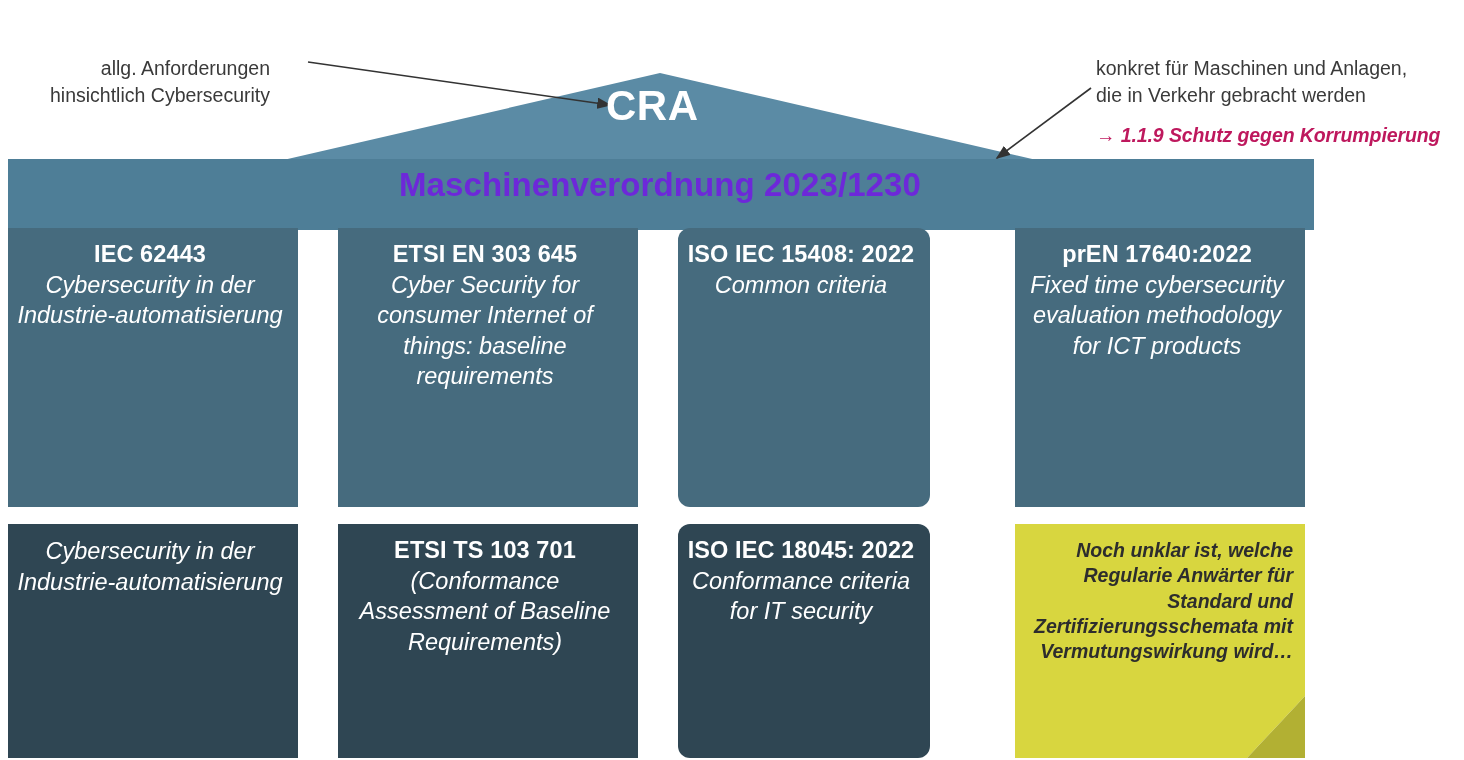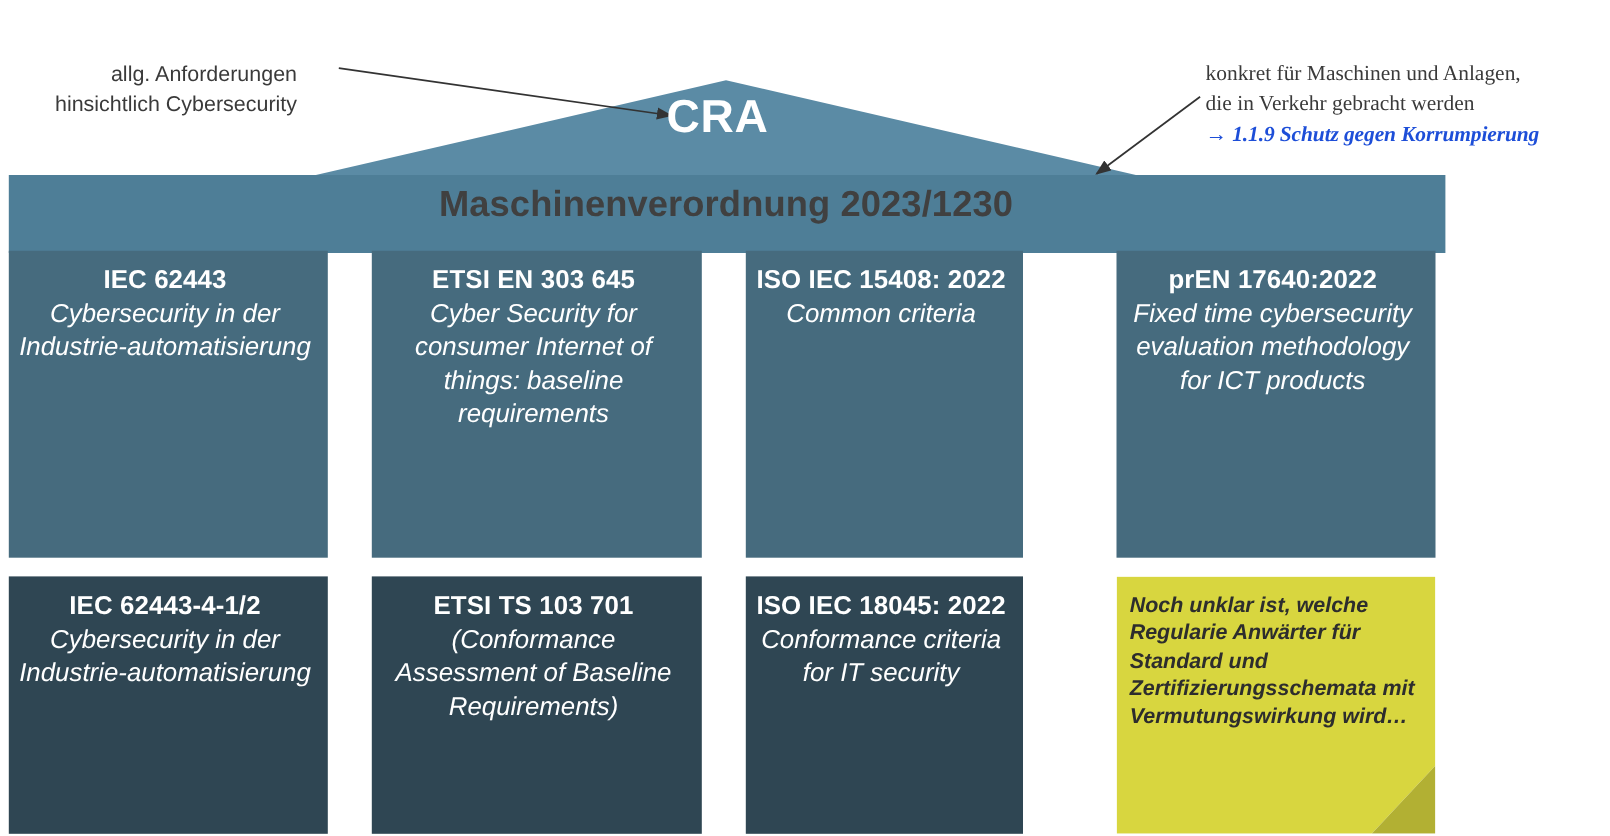--- a/index.html
+++ b/index.html
@@ -28,29 +28,28 @@
   }
   #annot-left {
     left: 50px;
     top: 28px;
     text-align: right;
   }
   #annot-right {
     left: 1096px;
     top: 28px;
     text-align: left;
-    font-family: Liberation Serif, serif;
   }
   .annot-red {
     display: block;
-    color: #1d4ed8;
+    color: #be185d;
     font-style: italic;
     font-weight: bold;
     font-size: 19.5px;
-    margin-top: 1px;
+    margin-top: 13px;
     letter-spacing: -0.1px;
   }
 
   
   #roof-svg {
     position: absolute;
     left: 0;
     top: 0;
     width: 1464px;
     height: 240px;
@@ -67,21 +66,21 @@
     letter-spacing: 0.5px;
   }
   #mvo-label {
     position: absolute;
     left: 0;
     top: 166px;
     width: 1320px;
     text-align: center;
     font-size: 33px;
     font-weight: bold;
-    color: #404040;
+    color: #6d28d9;
     letter-spacing: 0.1px;
   }
 
   
   .box {
     position: absolute;
     color: #ffffff;
     box-sizing: border-box;
     padding: 12px 14px 10px 8px;
     text-align: center;
@@ -95,21 +94,21 @@
   .box .bx-desc {
     font-size: 23.5px;
     font-style: italic;
     line-height: 1.30;
   }
   .row1 { background: #466b7e; }
   .row2 { background: #2f4653; }
 
   .c1 { left: 8px;    width: 290px; }
   .c2 { left: 338px;  width: 300px; }
-  .c3 { left: 678px;  width: 252px; }
+  .c3 { left: 678px;  width: 252px; border-radius: 12px; }
   .c4 { left: 1015px; width: 290px; }
 
   .r1 { top: 228px; height: 279px; }
   .r2 { top: 524px; height: 234px; }
 
   
   #box-r1c3 .bx-title,
   #box-r2c3 .bx-title { text-align: center; }
 
   
@@ -135,21 +134,21 @@
     background: #b2b033;
     clip-path: polygon(100% 0, 100% 100%, 0 100%);
   }
   #sticky-note .note-text {
     position: absolute;
     left: 0;
     top: 14px;
     width: 290px;
     padding: 0 12px;
     box-sizing: border-box;
-    text-align: left;
+    text-align: right;
     font-size: 19.5px;
     font-style: italic;
     font-weight: bold;
     line-height: 1.30;
     color: #2d2d2d;
   }
 </style>
 </head>
 <body>
 
@@ -194,21 +193,20 @@
   <div class="box row1 r1 c3" id="box-r1c3">
     <div class="bx-title">ISO IEC 15408: 2022</div>
     <div class="bx-desc">Common criteria</div>
   </div>
   <div class="box row1 r1 c4" id="box-r1c4">
     <div class="bx-title">prEN 17640:2022</div>
     <div class="bx-desc">Fixed time cybersecurity evaluation methodology for ICT products</div>
   </div>
 
   <div class="box row2 r2 c1" id="box-r2c1">
-    <div class="bx-title">IEC 62443-4-1/2</div>
     <div class="bx-desc">Cybersecurity in der Industrie-automatisierung</div>
   </div>
   <div class="box row2 r2 c2" id="box-r2c2">
     <div class="bx-title">ETSI TS 103 701</div>
     <div class="bx-desc">(Conformance Assessment of Baseline Requirements)</div>
   </div>
   <div class="box row2 r2 c3" id="box-r2c3">
     <div class="bx-title">ISO IEC 18045: 2022</div>
     <div class="bx-desc">Conformance criteria for IT security</div>
   </div>

